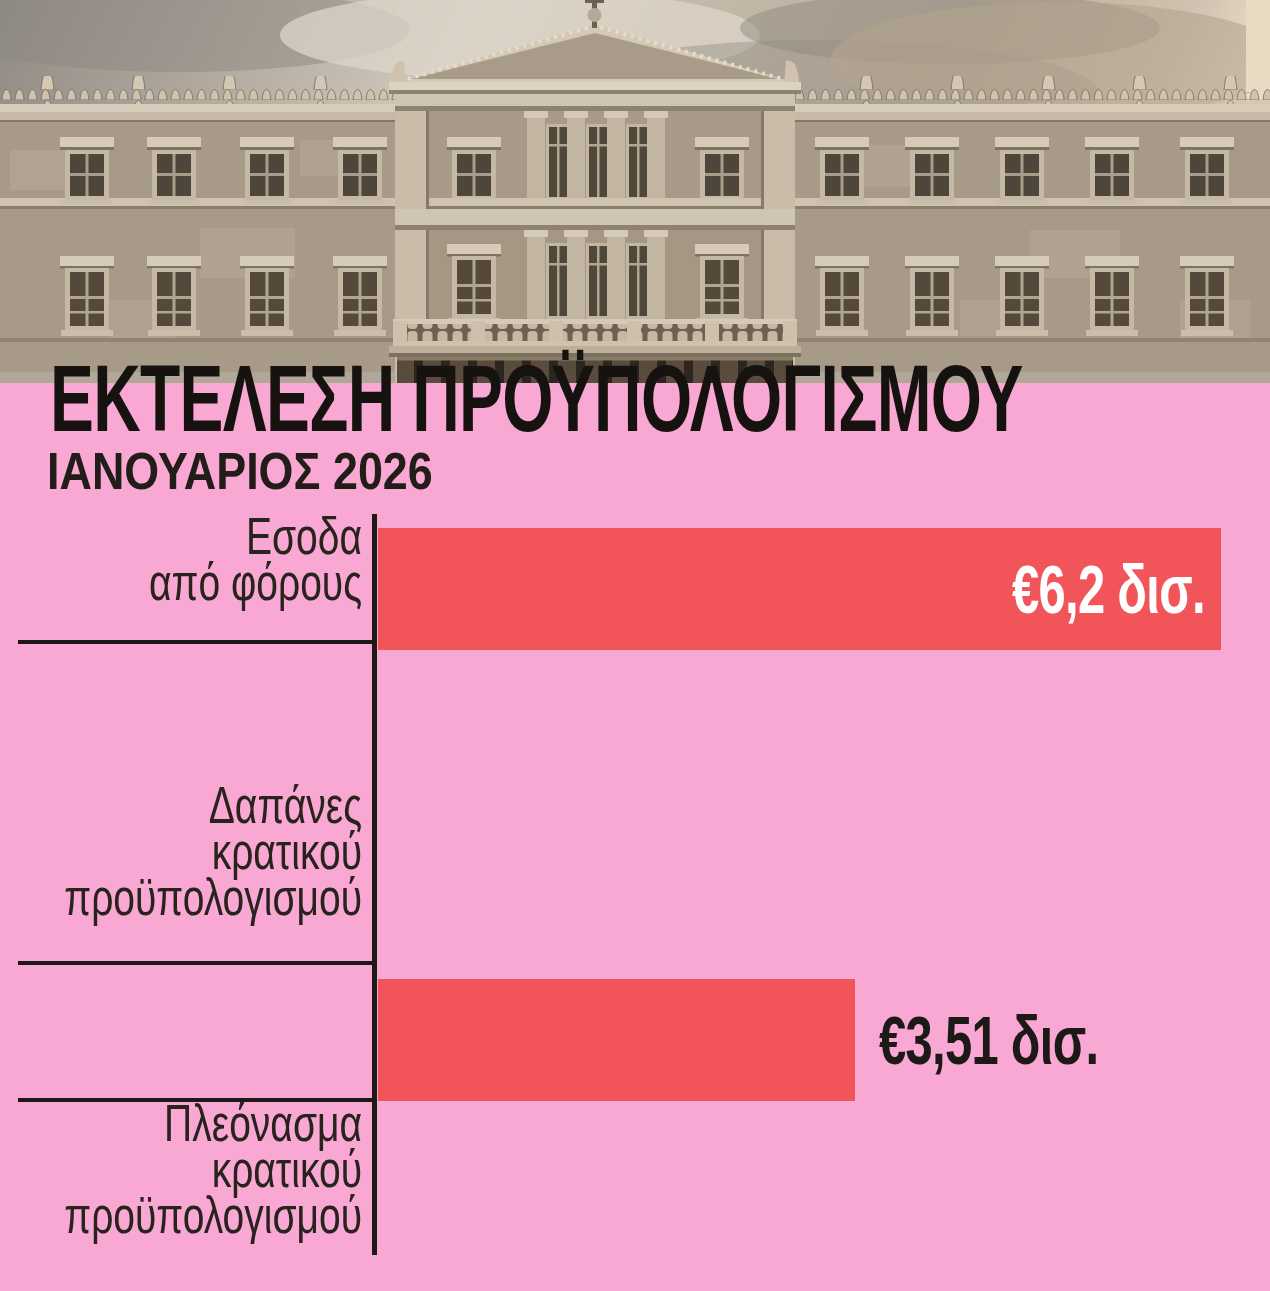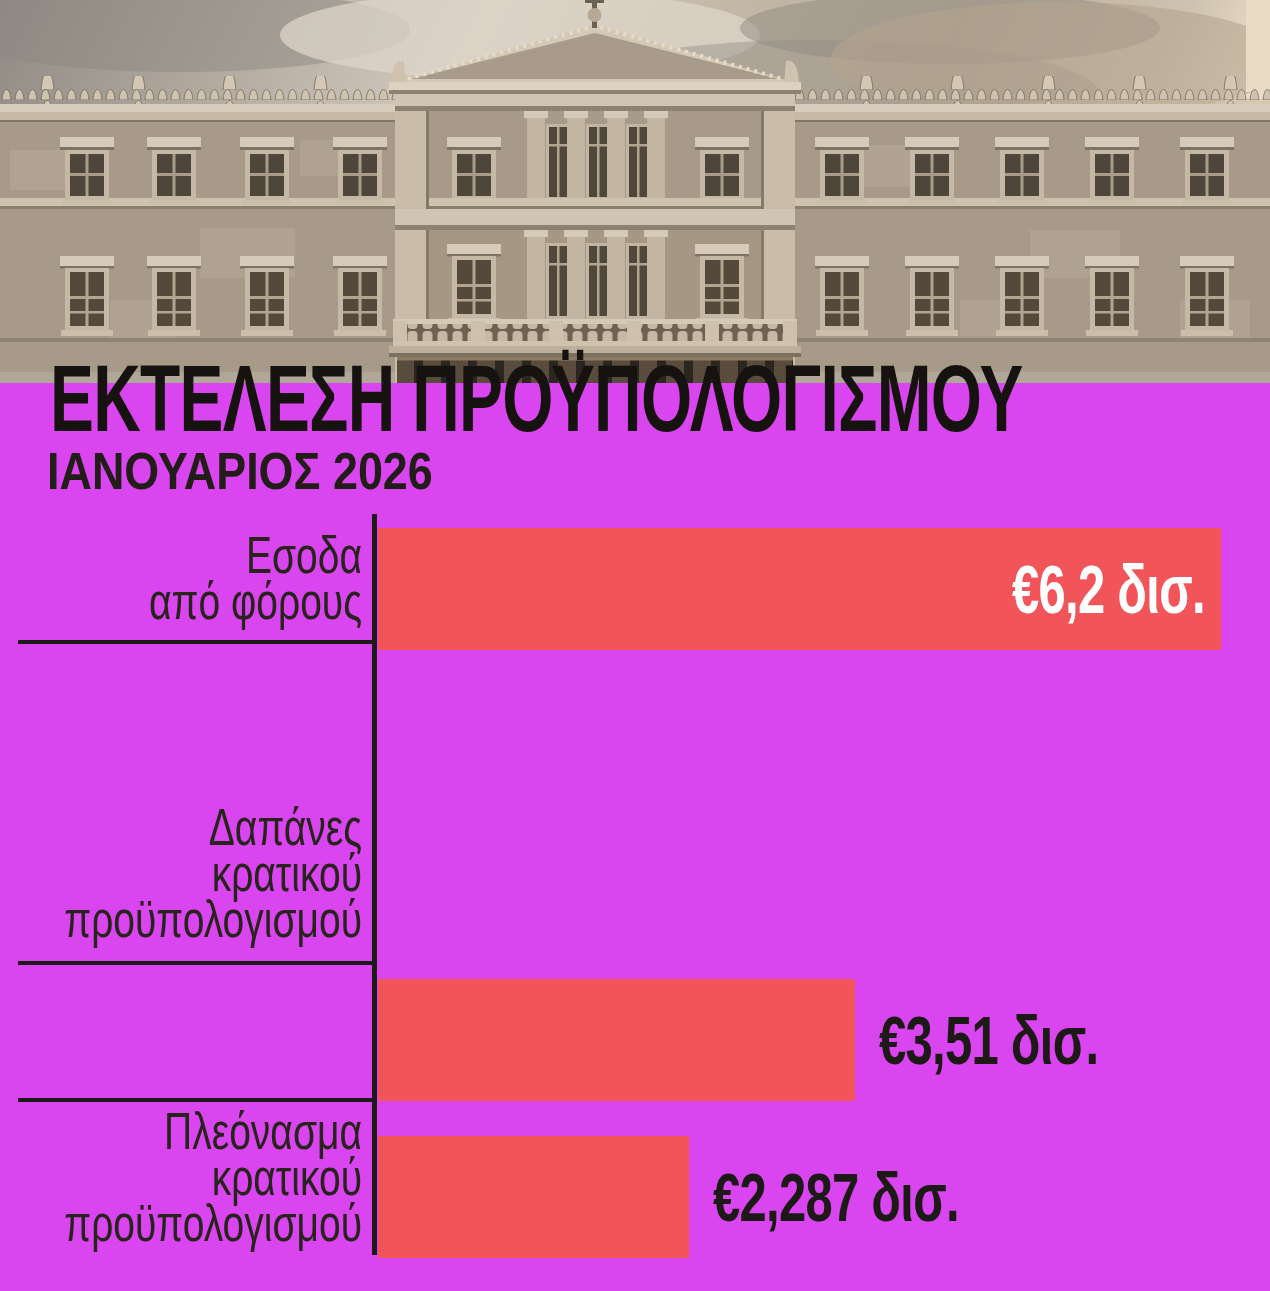--- a/index.html
+++ b/index.html
@@ -1,18 +1,18 @@
 <!DOCTYPE html>
 <html><head>
 <meta charset="utf-8">
 <style>
   html,body{margin:0;padding:0;}
   body{width:1270px;height:1291px;position:relative;overflow:hidden;
        font-family:"Liberation Sans","DejaVu Sans",sans-serif;background:#f1d9c2;}
-  .stage{position:absolute;left:0;top:0;width:1270px;height:1291px;background:#d946ef;}
+  .stage{position:absolute;left:0;top:0;width:1270px;height:1291px;background:#f9a8d4;}
 
   
   .photo{position:absolute;left:0;top:0;width:1270px;height:383px;}
   .photo svg{display:block;}
 
   
   .title{position:absolute;left:50px;top:352px;margin:0;color:#16120f;
          font-size:94px;line-height:94px;font-weight:800;letter-spacing:-1px;
          white-space:nowrap;transform:scaleX(0.70);transform-origin:0 50%;}
   .subtitle{position:absolute;left:47px;top:446px;margin:0;color:#221d19;
@@ -22,21 +22,21 @@
   
   .chart{position:absolute;left:0;top:0;width:1270px;height:1291px;}
   .axis{position:absolute;left:372px;top:514px;width:5px;height:741px;background:#1d1916;}
   .row{position:absolute;left:0;width:1270px;}
   .r1{top:513px;height:129px}
   .r2{top:642px;height:140px}
   .r3{top:782px;height:181px}
   .r4{top:963px;height:137px}
   .r5{top:1100px;height:153px}
   .label-cell{position:absolute;left:0;top:0;bottom:0;width:362px;
-              display:flex;align-items:center;justify-content:flex-end;}
+              display:flex;align-items:flex-start;justify-content:flex-end;}
   .label{display:inline-block;color:#29231e;font-size:52px;line-height:46px;
          font-weight:400;text-align:right;white-space:pre-line;
          transform:scaleX(0.75);transform-origin:100% 50%;}
   .divider{position:absolute;left:18px;bottom:-2px;width:355px;height:4px;background:#1d1916;}
   .bar-line{position:absolute;left:378px;right:16px;height:122px;}
   .r1 .bar-line{top:15px}.r2 .bar-line{top:25px}.r3 .bar-line{top:25px}
   .r4 .bar-line{top:16px}.r5 .bar-line{top:36px}
   .bar{position:absolute;left:0;top:0;height:100%;background:#f1555a;
        display:flex;align-items:center;justify-content:flex-end;}
   .value{font-size:68px;font-weight:800;letter-spacing:-1px;white-space:nowrap;}
@@ -272,19 +272,15 @@
       </div>
       <div class="divider"></div>
     </div>
 
     <div class="row r5">
       <div class="label-cell">
         <span class="label">Πλεόνασμα
 κρατικού
 προϋπολογισμού</span>
       </div>
-      <div class="bar-line">
-        <div class="bar" style="width: 311px; background: rgb(241, 85, 90);"></div>
-        <span class="value value-outside" style="left: 335px;">€2,287 δισ.</span>
-      </div>
     </div>
   </div>
 </div>
 
 </body></html>

